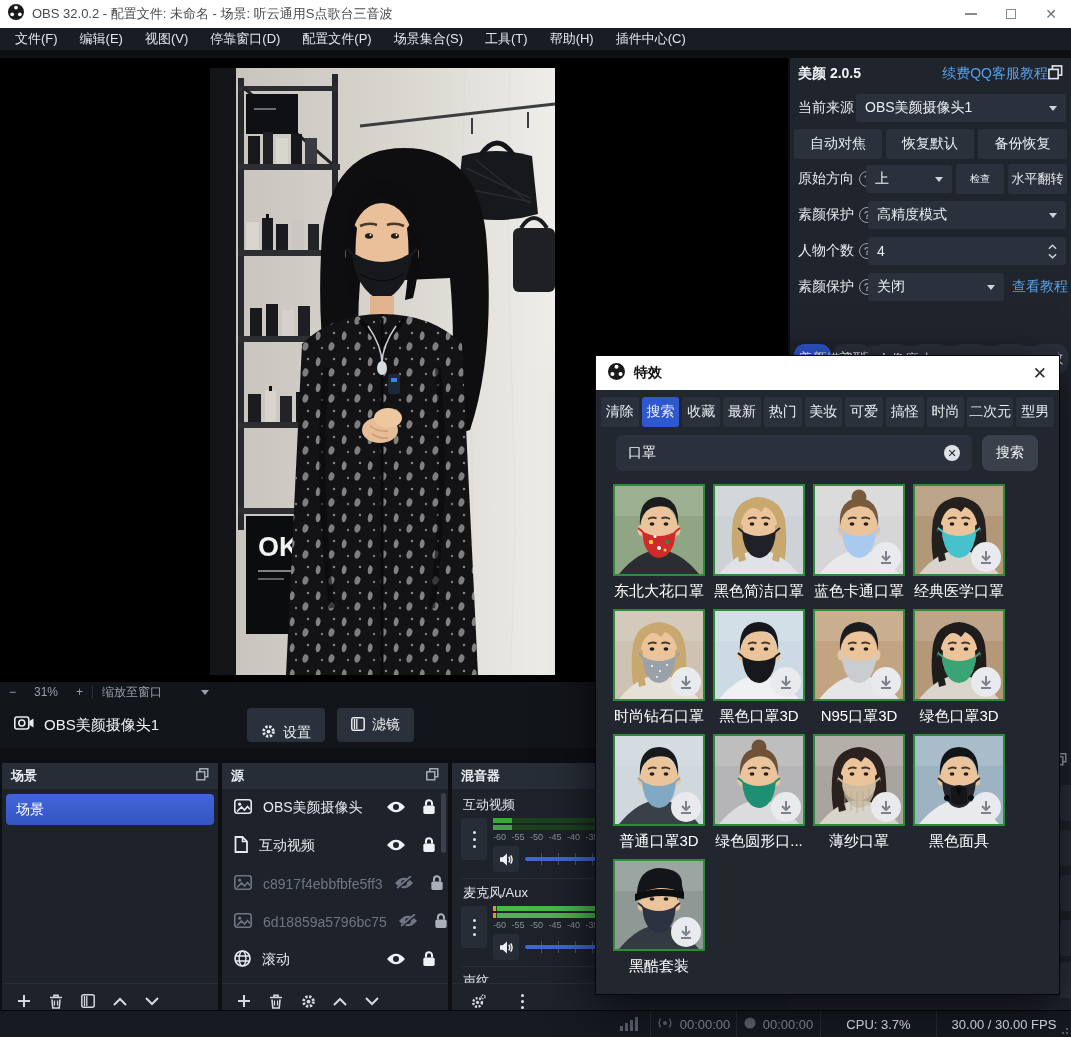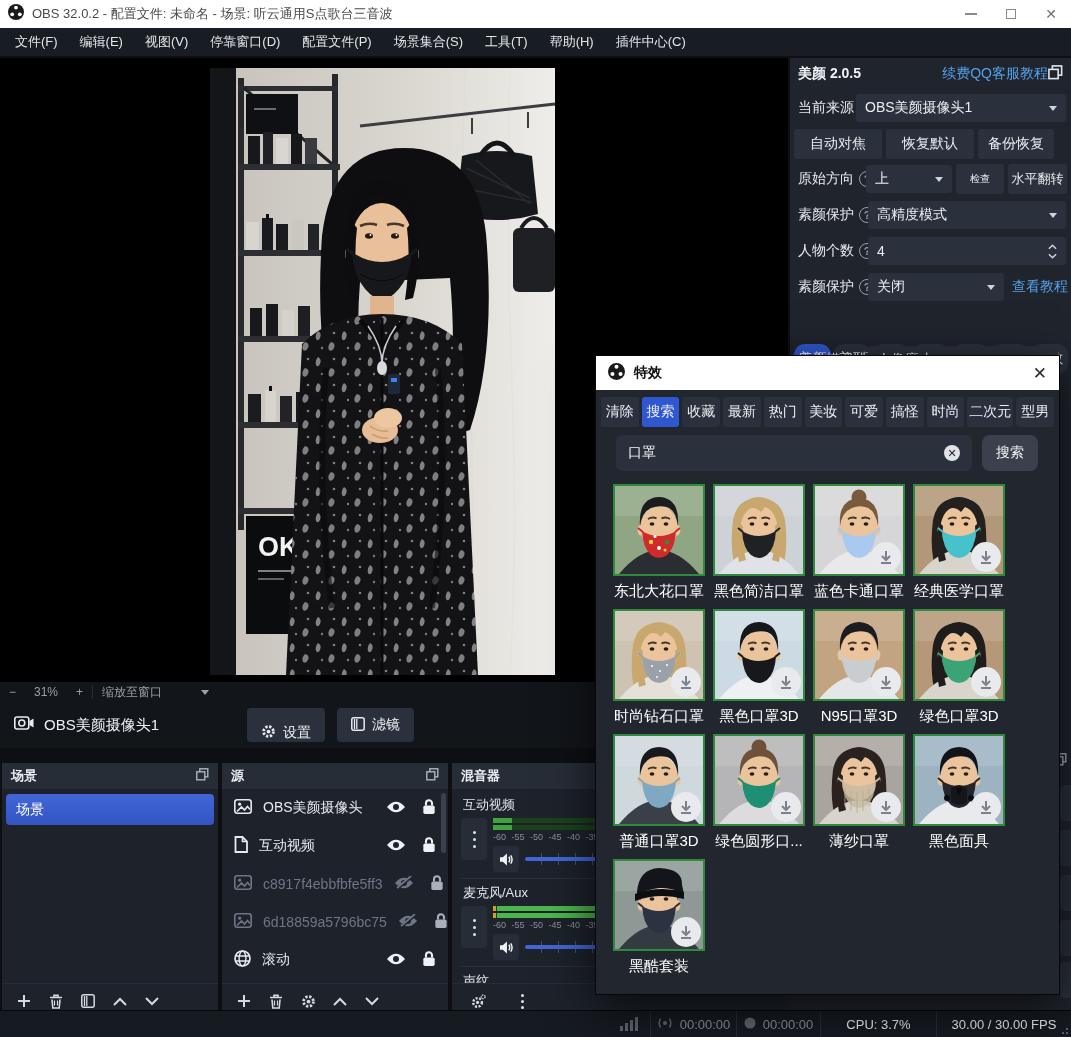--- a/index.html
+++ b/index.html
@@ -11,21 +11,21 @@
   
   .titlebar { position:absolute; left:0; top:0; width:100%; height:28px; background:#ffffff;
               display:flex; align-items:center; padding-left:8px; z-index:5;}
   .title-text { color:#4a4a4a; font-size:13px; margin-left:8px; }
   .win-controls { margin-left:auto; display:flex; height:100%; }
   .win-btn { width:40px; height:100%; display:flex; align-items:center; justify-content:center; color:#707070; font-size:14px; }
   .max-glyph { width:10px; height:10px; border:1px solid #8a8a8a; }
   .min-glyph { width:12px; height:0; border-top:2px solid #8a8a8a; }
 
   
-  .menubar { position:absolute; left:0; top:28px; width:100%; height:28px; background:#181c23;
+  .menubar { position:absolute; left:0; top:28px; width:100%; height:22px; background:#181c23;
              display:flex; align-items:center; padding-left:4px; z-index:4;}
   .menu-item { color:#e3e7ec; font-size:13px; padding:0 11px; line-height:30px; white-space:nowrap; }
 
   
   .preview { position:absolute; left:0; top:58px; width:788px; height:624px; background:#000; overflow:hidden; }
   .video { position:absolute; left:210px; top:10px; }
 
   
   .zoombar { position:absolute; left:0; top:682px; width:788px; height:20px; background:#12151a;
              color:#98a0aa; font-size:12px; display:flex; align-items:center; }
@@ -600,21 +600,21 @@
     <div class="bp-label" style="left:8px; top:36px;">
         <span>当前来源</span>
       </div>
     <div class="combo" style="left:66px; top:36px; right:5px;">
       <span>OBS美颜摄像头1</span>
         <span class="arr"></span>
     </div>
 
     <div class="bp-btn" style="left:4px; top:71px; width:88px;">自动对焦</div>
     <div class="bp-btn" style="left:96px; top:71px; width:88px;">恢复默认</div>
-    <div class="bp-btn" style="left:188px; top:71px; width:76px;">备份恢复</div>
+    <div class="bp-btn" style="left:188px; top:71px; width:89px;">备份恢复</div>
 
     <div class="bp-label" style="left:8px; top:107px;">
       <span>原始方向</span>
         <span class="help">?</span>
     </div>
     <div class="combo" style="left:76px; top:107px; width:86px;">
       <span>上</span>
         <span class="arr"></span>
     </div>
     <div class="bp-btn" style="left:166px; top:106px; width:48px; font-size:10px;">检查</div>

